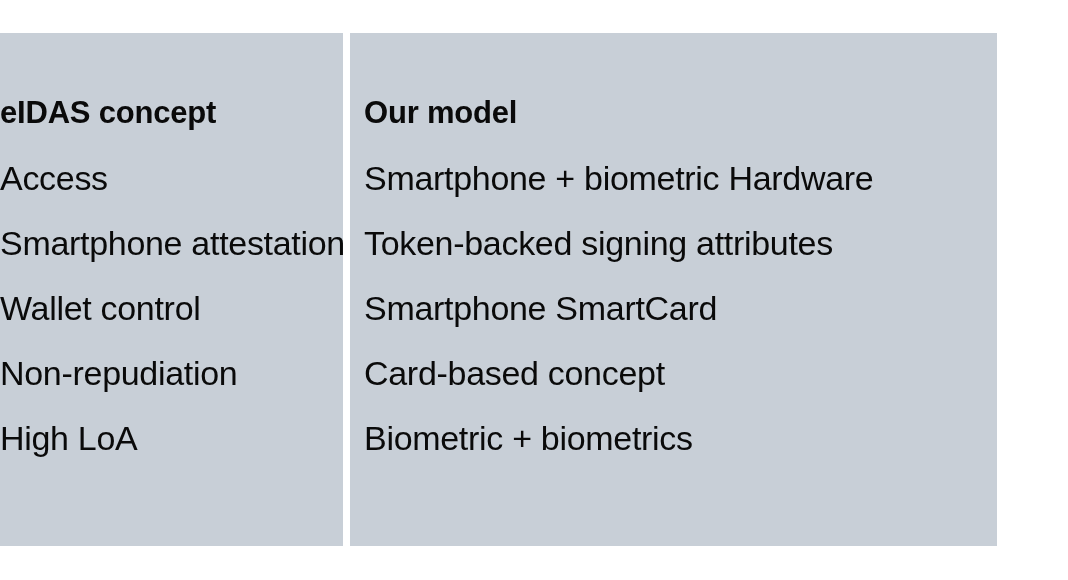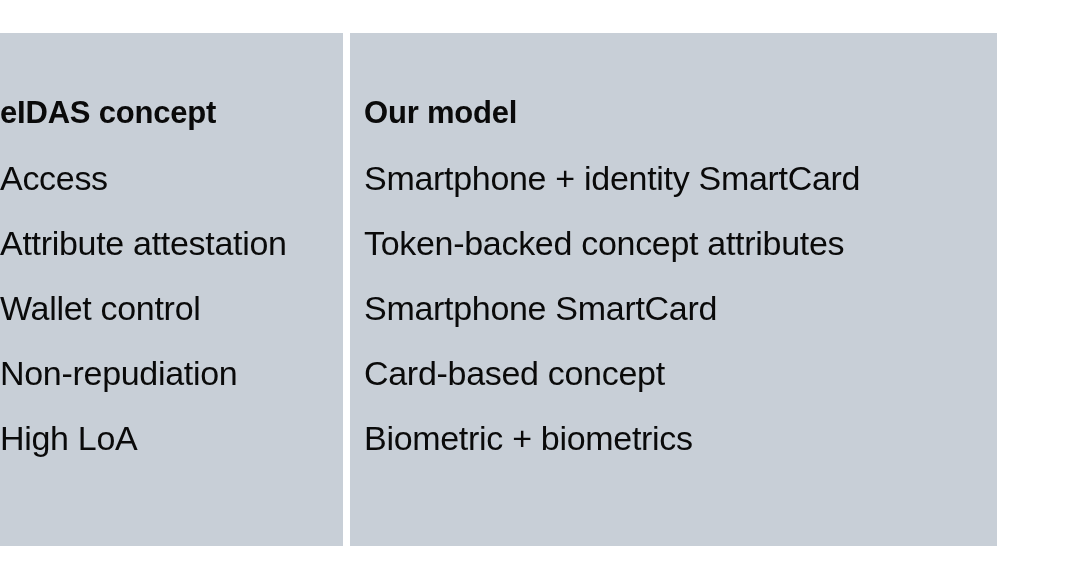--- a/index.html
+++ b/index.html
@@ -85,21 +85,21 @@
 
         <div class="cell cell-header">
           <span>eIDAS concept</span>
         </div>
 
         <div class="cell cell-body">
           <span>Access</span>
         </div>
 
         <div class="cell cell-body">
-          <span>Attribute attestation</span>
+          <span>Smartphone attestation</span>
         </div>
 
         <div class="cell cell-body">
           <span>Wallet control</span>
         </div>
 
         <div class="cell cell-body">
           <span>Non-repudiation</span>
         </div>
 
@@ -111,25 +111,25 @@
     </div>
 
     <div class="panel panel-right">
       <div class="panel-inner">
 
         <div class="cell cell-header">
           <span>Our model</span>
         </div>
 
         <div class="cell cell-body">
-          <span>Smartphone + identity SmartCard</span>
+          <span>Smartphone + biometric Hardware</span>
         </div>
 
         <div class="cell cell-body">
-          <span>Token-backed concept attributes</span>
+          <span>Token-backed signing attributes</span>
         </div>
 
         <div class="cell cell-body">
           <span>Smartphone SmartCard</span>
         </div>
 
         <div class="cell cell-body">
           <span>Card-based concept</span>
         </div>
 

